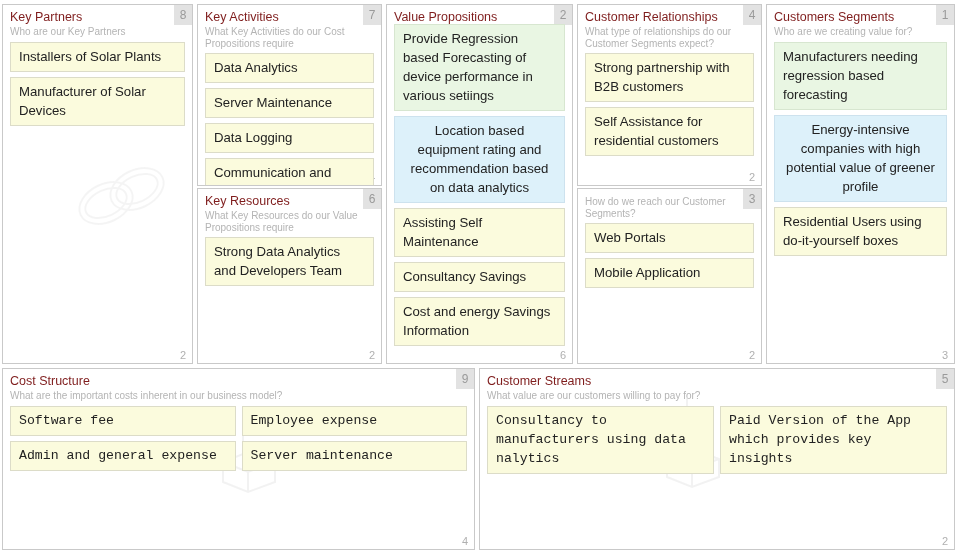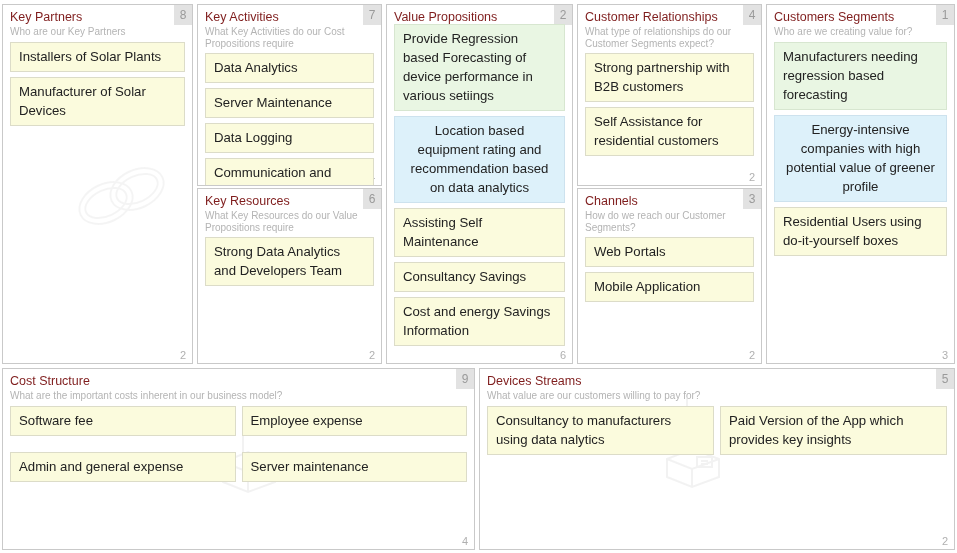--- a/index.html
+++ b/index.html
@@ -69,21 +69,21 @@
     font-size: 13.2px;
     line-height: 19px;
     padding: 4px 8px 5px 8px;
     margin-bottom: 5px;
   }
   .card.green { background: #e9f6e3; border-color: #d7e6d0; }
   .card.blue  { background: #ddf1fa; border-color: #cde2ee; text-align: center; }
 
   
   .card-row { display: flex; gap: 6px; }
-  .card-row > .card { flex: 1 1 0; margin-bottom: 16px; }
+  .card-row > .card { flex: 1 1 0; margin-bottom: 5px; font-family: Liberation Mono, monospace; }
 
   
   .watermark {
     position: absolute;
     z-index: 1;
     opacity: 0.5;
     pointer-events: none;
   }
 
   
@@ -174,21 +174,20 @@
         <div class="card">Strong partnership with B2B customers</div>
         <div class="card">Self Assistance for residential customers</div>
       </div>
       <div class="panel-count">2</div>
     </div>
   </section>
 
   <section class="panel" id="ch">
     <div class="panel-inner">
       <div class="panel-badge">3</div>
-      <div class="panel-title">Channels</div>
       <div class="panel-sub">How do we reach our Customer Segments?</div>
       <div class="cards">
         <div class="card">Web Portals</div>
         <div class="card">Mobile Application</div>
       </div>
       <div class="panel-count">2</div>
     </div>
   </section>
 
   <section class="panel" id="cs">
@@ -229,21 +228,21 @@
           <div class="card">Server maintenance</div>
         </div>
       </div>
       <div class="panel-count">4</div>
     </div>
   </section>
 
   <section class="panel" id="rev">
     <div class="panel-inner">
       <div class="panel-badge">5</div>
-      <div class="panel-title">Devices Streams</div>
+      <div class="panel-title">Customer Streams</div>
       <div class="panel-sub">What value are our customers willing to pay for?</div>
       <svg class="watermark" style="left:165px; top:22px; width:95px; height:105px;" viewBox="0 0 95 105">
         <g fill="none" stroke="#e6e6e6" stroke-width="2">
           <path d="M22 68 L47 58 L74 68 L74 86 L47 96 L22 86 Z"></path>
           <path d="M22 68 L47 78 L74 68"></path>
           <path d="M47 78 L47 96"></path>
           <path d="M42 6 L42 60"></path>
           <rect x="52" y="66" width="15" height="10"></rect>
           <path d="M56 70 L63 70 M56 73 L63 73"></path>
         </g>

